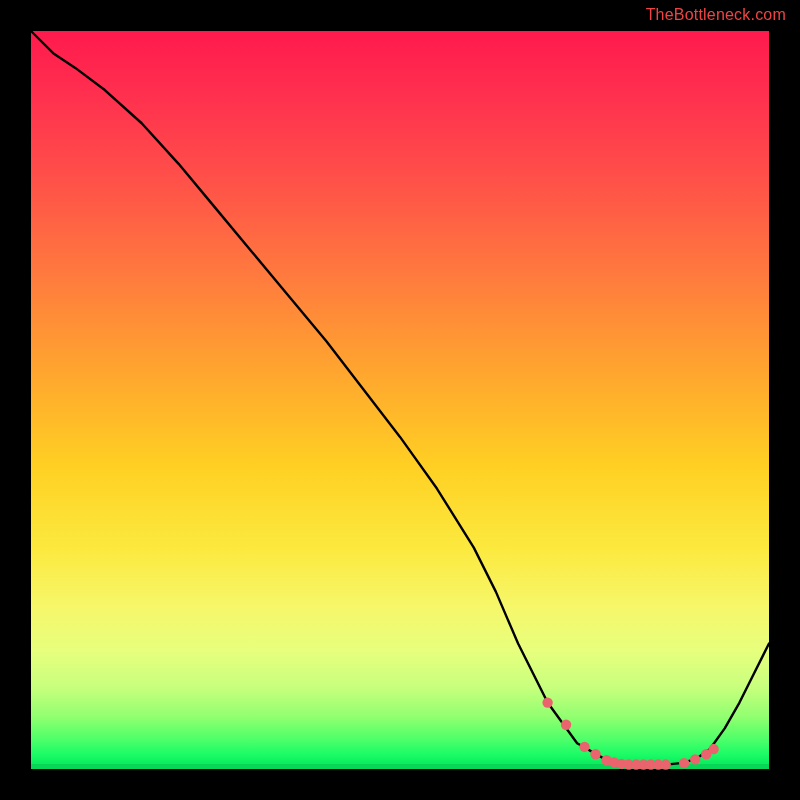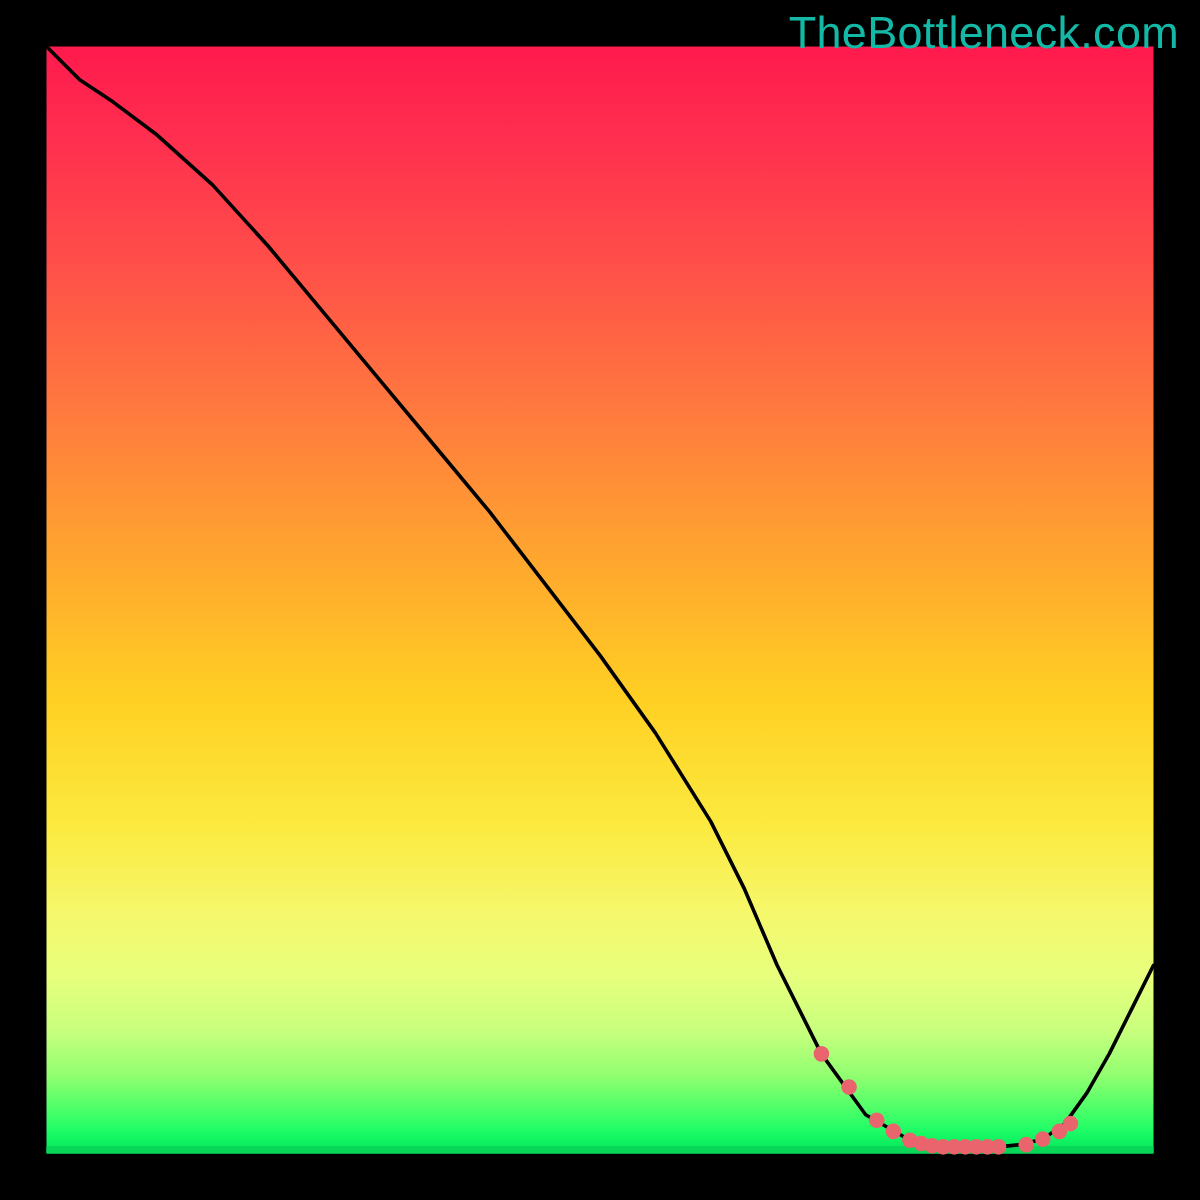--- a/index.html
+++ b/index.html
@@ -14,22 +14,22 @@
   .frame {
     position: relative;
     width: 800px;
     height: 800px;
     background: #000;
   }
   .watermark {
     position: absolute;
     top: 6px;
     right: 14px;
-    color: #14b8a6;
-    font-size: 30px;
+    color: #ef4444;
+    font-size: 16px;
     font-weight: 500;
     letter-spacing: 0.2px;
     z-index: 10;
   }
   
   .plot {
     position: absolute;
     left: 31px;
     top: 31px;
     width: 738px;

